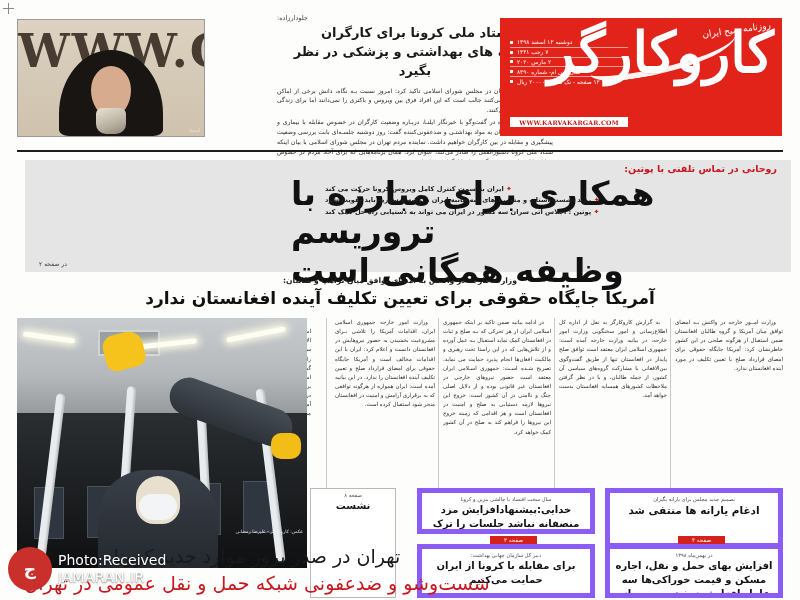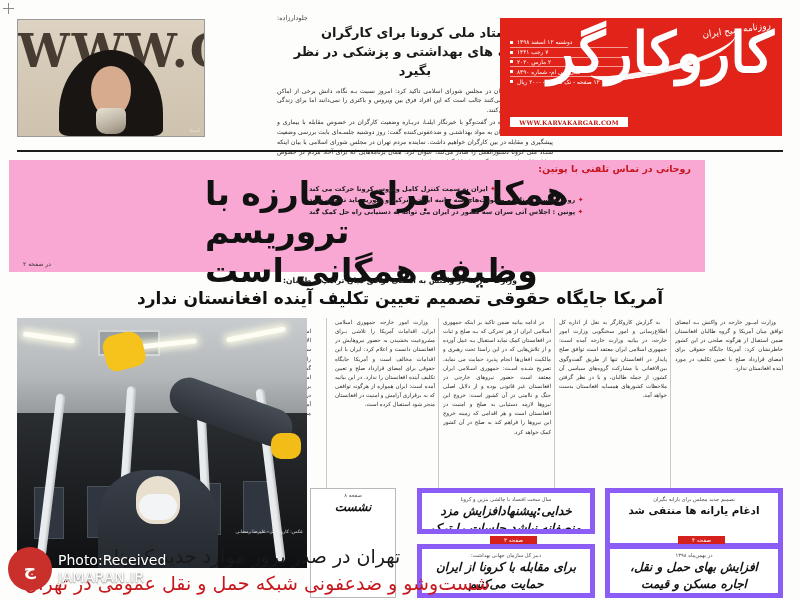--- a/index.html
+++ b/index.html
@@ -120,22 +120,22 @@
     background:#fff; color:#c0160f; text-align:center;
     font-family:"DejaVu Serif","Liberation Serif",serif;
     font-weight:700; font-size:6.2px; letter-spacing:.2px;
     padding:1.5px 0; direction:ltr;
   }
 
   .hr-strong { position:absolute; left:17px; top:150px; width:766px; height:2px; background:#1d1d1d; }
 
   
   .banner {
-    position:absolute; left:9px; top:160px; width:696px; height:112px;
-    background:#f9a8d4;
+    position:absolute; left:25px; top:160px; width:766px; height:112px;
+    background:#e5e5e5;
   }
   .banner-kicker {
     position:absolute; right:14px; top:3px;
     font-size:9.5px; font-weight:700; color:#c7161d;
   }
   .banner-h1 {
     position:absolute; right:10px; top:15px; width:490px;
     text-align:left; direction:rtl;
     font-size:33px; font-weight:700; color:#111; line-height:1.16;
     letter-spacing:-.5px;
@@ -260,21 +260,21 @@
   }
   .tb-1 { right:0px;   top:0px;  width:178px; height:60px; }
   .tb-2 { right:188px; top:0px;  width:178px; height:46px; }
   .tb-3 { right:0px;   top:56px; width:178px; height:54px; }
   .tb-4 { right:188px; top:56px; width:178px; height:54px; }
   .tb-kicker { font-size:5.2px; color:#4a4a4a; text-align:center; margin-bottom:1px; }
   .tb-title {
     font-size:10.5px; font-weight:700; color:#121212; text-align:center;
     line-height:1.35;
   }
-  .tb-title.small { font-size:12px; line-height:1.4;font-style:italic; }
+  .tb-title.small { font-size:10px; line-height:1.4; }
   .pagetag {
     position:absolute; background:#d4211c; color:#fff;
     font-size:5.6px; padding:1px 14px; text-align:center;
   }
   .pt-1 { right:58px;  top:48px; }
   .pt-2 { right:246px; top:48px; }
 
   
   .tb-5 {
     position:absolute; left:0px; top:0px; width:86px; height:110px;
@@ -390,21 +390,21 @@
         <span class="dot">✦</span>
         <span>پوتین : اجلاس آتی سران سه کشور در ایران می تواند به دستیابی راه حل کمک کند</span>
       </div>
     </div>
 
     <div class="banner-ref">در صفحه ۲</div>
   </div>
 
   <div class="sec-wrap">
     <div class="sec-kicker">وزارت خارجه در واکنش به امضای توافق میان ترامپ و طالبان:</div>
-    <div class="sec-head">آمریکا جایگاه حقوقی تصمیم تعیین تکلیف آینده افغانستان ندارد</div>
+    <div class="sec-head">آمریکا جایگاه حقوقی برای تعیین تکلیف آینده افغانستان ندارد</div>
   </div>
 
   <div class="cols">
     <div class="vline" style="right:112px;"></div>
     <div class="vline" style="right:228px;"></div>
     <div class="vline" style="right:344px;"></div>
     <div class="vline" style="right:456px;"></div>
 
     <div class="col col-1">
       <p>وزارت امــور خارجه در واکنش بـه امضای توافق میان آمریکا و گروه طالبان افغانستان ضمن استقبال از هرگونه صلحی در این کشور خاطرنشان کرد: آمریکا جایگاه حقوقی برای امضای قرارداد صلح با تعیین تکلیف در مورد آینده افغانستان ندارد.</p>

